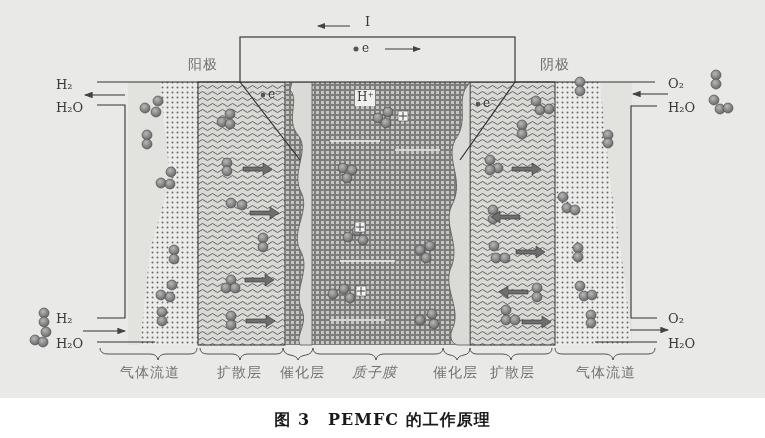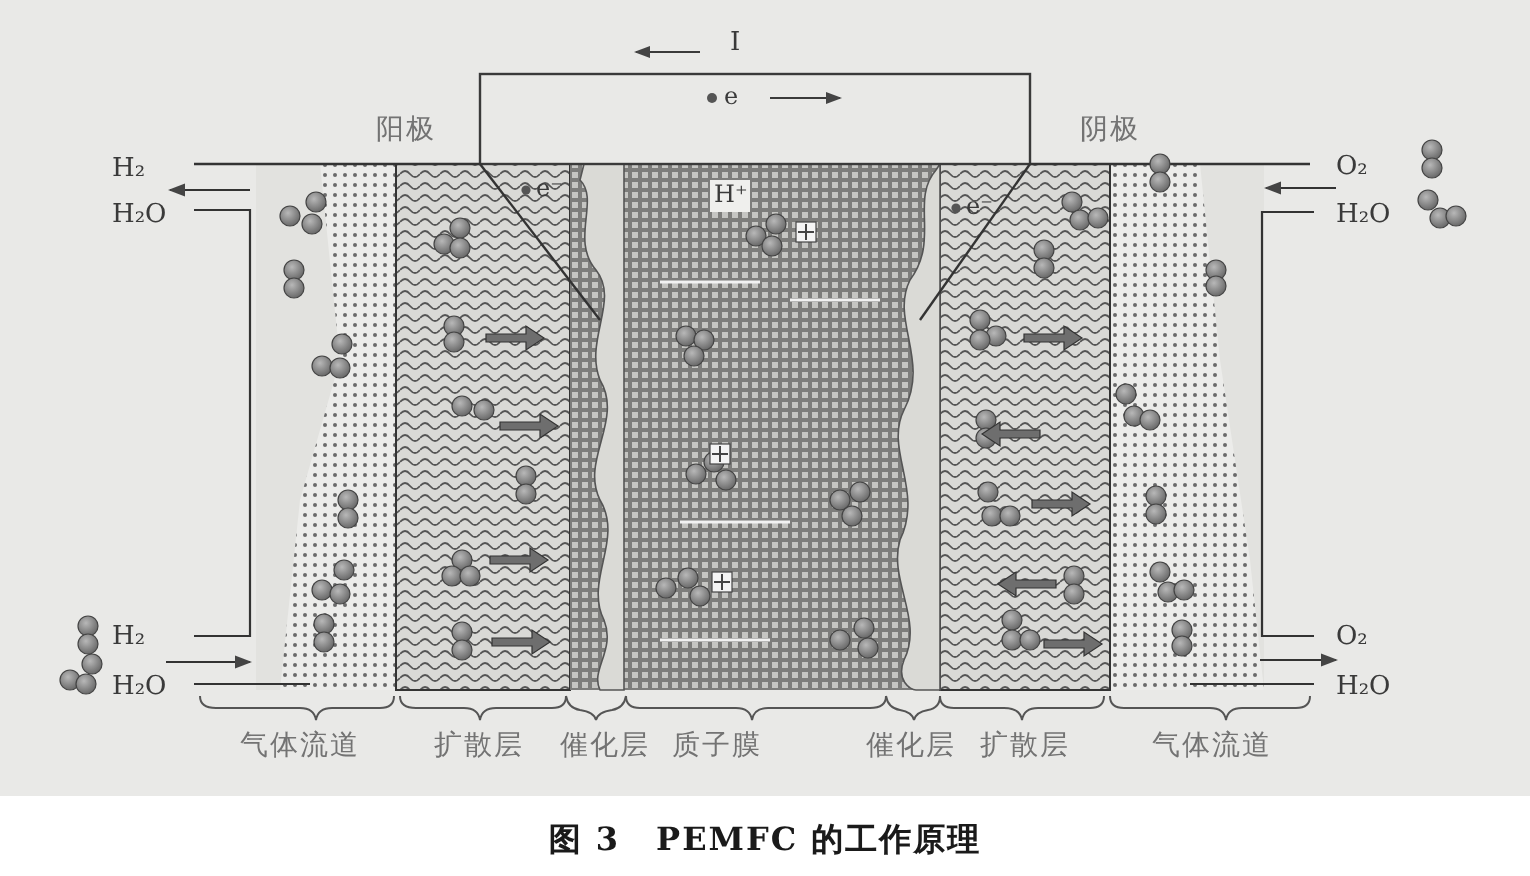--- a/index.html
+++ b/index.html
@@ -253,21 +253,21 @@
   <span class="lbl" style="left:668px;top:311px;">O₂</span>
   <span class="lbl" style="left:668px;top:336px;">H₂O</span>
 
   <span class="lbl" style="left:268px;top:87px;font-size:12px;">e⁻</span>
   <span class="lbl" style="left:483px;top:96px;font-size:12px;">e⁻</span>
   <span class="lbl" style="left:357px;top:90px;font-size:12px;">H⁺</span>
 
   <span class="zh" style="left:120px;top:364px;">气体流道</span>
   <span class="zh" style="left:217px;top:364px;">扩散层</span>
   <span class="zh" style="left:280px;top:364px;">催化层</span>
-  <span class="zh" style="left:336px;top:364px;">质子膜</span>
+  <span class="zh" style="left:352px;top:364px;font-style:italic;">质子膜</span>
   <span class="zh" style="left:433px;top:364px;">催化层</span>
   <span class="zh" style="left:490px;top:364px;">扩散层</span>
   <span class="zh" style="left:576px;top:364px;">气体流道</span>
 </div>
 
 <div class="caption">
   <span class="num">图 3</span><span>PEMFC 的工作原理</span>
 </div>
 
 </body></html>

